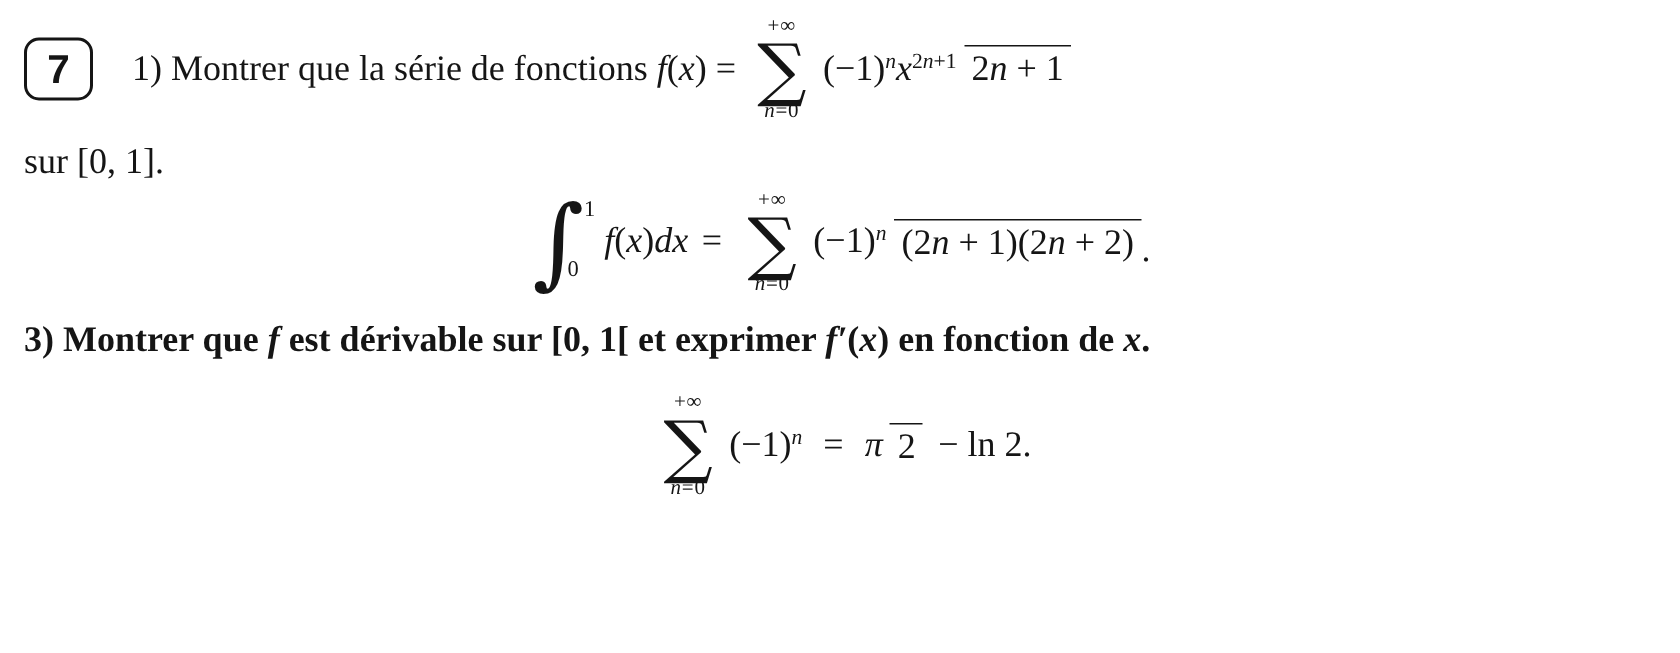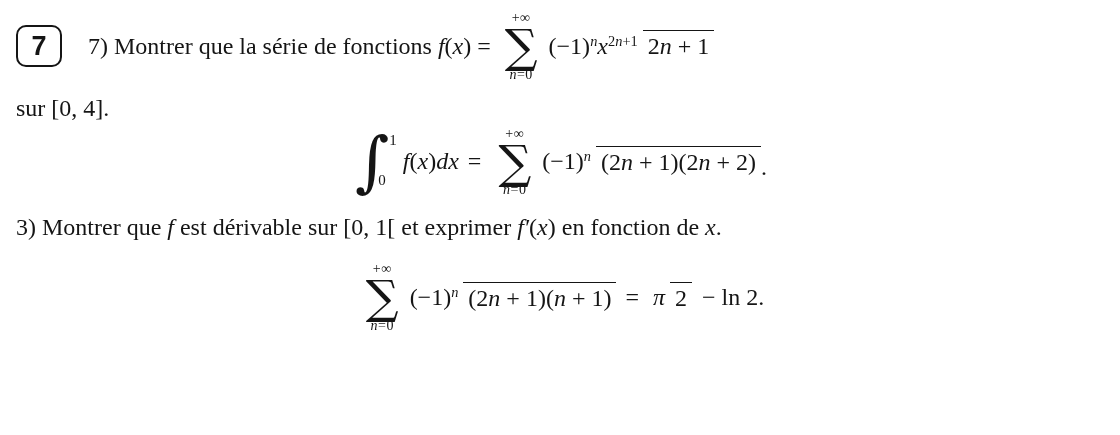--- a/index.html
+++ b/index.html
@@ -59,44 +59,44 @@
     font-size: 15px; padding: 3px 0 6px 0;
   }
   .int-bot { transform: translateX(-11px); }
 
   .eqsign { margin: 0 9px; }
   .eq-period { transform: translateY(6px); }
   .eq-tail { margin-left: 10px; white-space: pre; }
 
   .mt-sur  { margin-top: 10px; }
   .mt-eq2  { margin-top: 2px; }
-  .mt-q3   { margin-top: 14px; }
+  .mt-q3   { margin-top: 14px; font-weight: bold; }
   .mt-eq4  { margin-top: 18px; }
   .line1   { margin-top: 4px; }
 </style>
 </head>
 <body>
 
 <div class="page">
 
   <div class="row line1">
     <span class="badge">7</span>
-    <span class="textline"><span>7) Montrer que la série de fonctions </span><span class="it">f</span><span>(</span><span class="it">x</span><span>) = </span></span>
+    <span class="textline"><span>1) Montrer que la série de fonctions </span><span class="it">f</span><span>(</span><span class="it">x</span><span>) = </span></span>
     <span class="bigop">
       <span class="op-top">+∞</span>
       <span class="op-sym">∑</span>
       <span class="op-bot"><span class="it">n</span><span>=0</span></span>
     </span>
     <span class="frac">
       <span class="num"><span>(−1)</span><span class="sup it">n</span><span class="it">x</span><span class="sup">2</span><span class="sup it">n</span><span class="sup">+1</span></span>
       <span class="den"><span>2</span><span class="it">n</span><span> + 1</span></span>
     </span>
   </div>
 
-  <div class="textline mt-sur"><span>sur [0, 4].</span></div>
+  <div class="textline mt-sur"><span>sur [0, 1].</span></div>
 
 
   <div class="row center mt-eq2">
     <span class="intwrap">
       <span class="int-sym">∫</span>
       <span class="int-limits">
         <span class="int-top">1</span>
         <span class="int-bot">0</span>
       </span>
     </span>
@@ -118,21 +118,20 @@
 
 
   <div class="row center mt-eq4">
     <span class="bigop">
       <span class="op-top">+∞</span>
       <span class="op-sym">∑</span>
       <span class="op-bot"><span class="it">n</span><span>=0</span></span>
     </span>
     <span class="frac">
       <span class="num"><span>(−1)</span><span class="sup it">n</span></span>
-      <span class="den"><span>(2</span><span class="it">n</span><span> + 1)(</span><span class="it">n</span><span> + 1)</span></span>
     </span>
     <span class="eqsign">=</span>
     <span class="frac">
       <span class="num"><span class="it">π</span></span>
       <span class="den"><span>2</span></span>
     </span>
     <span class="eq-tail"><span>− ln 2.</span></span>
   </div>
 
 </div>

